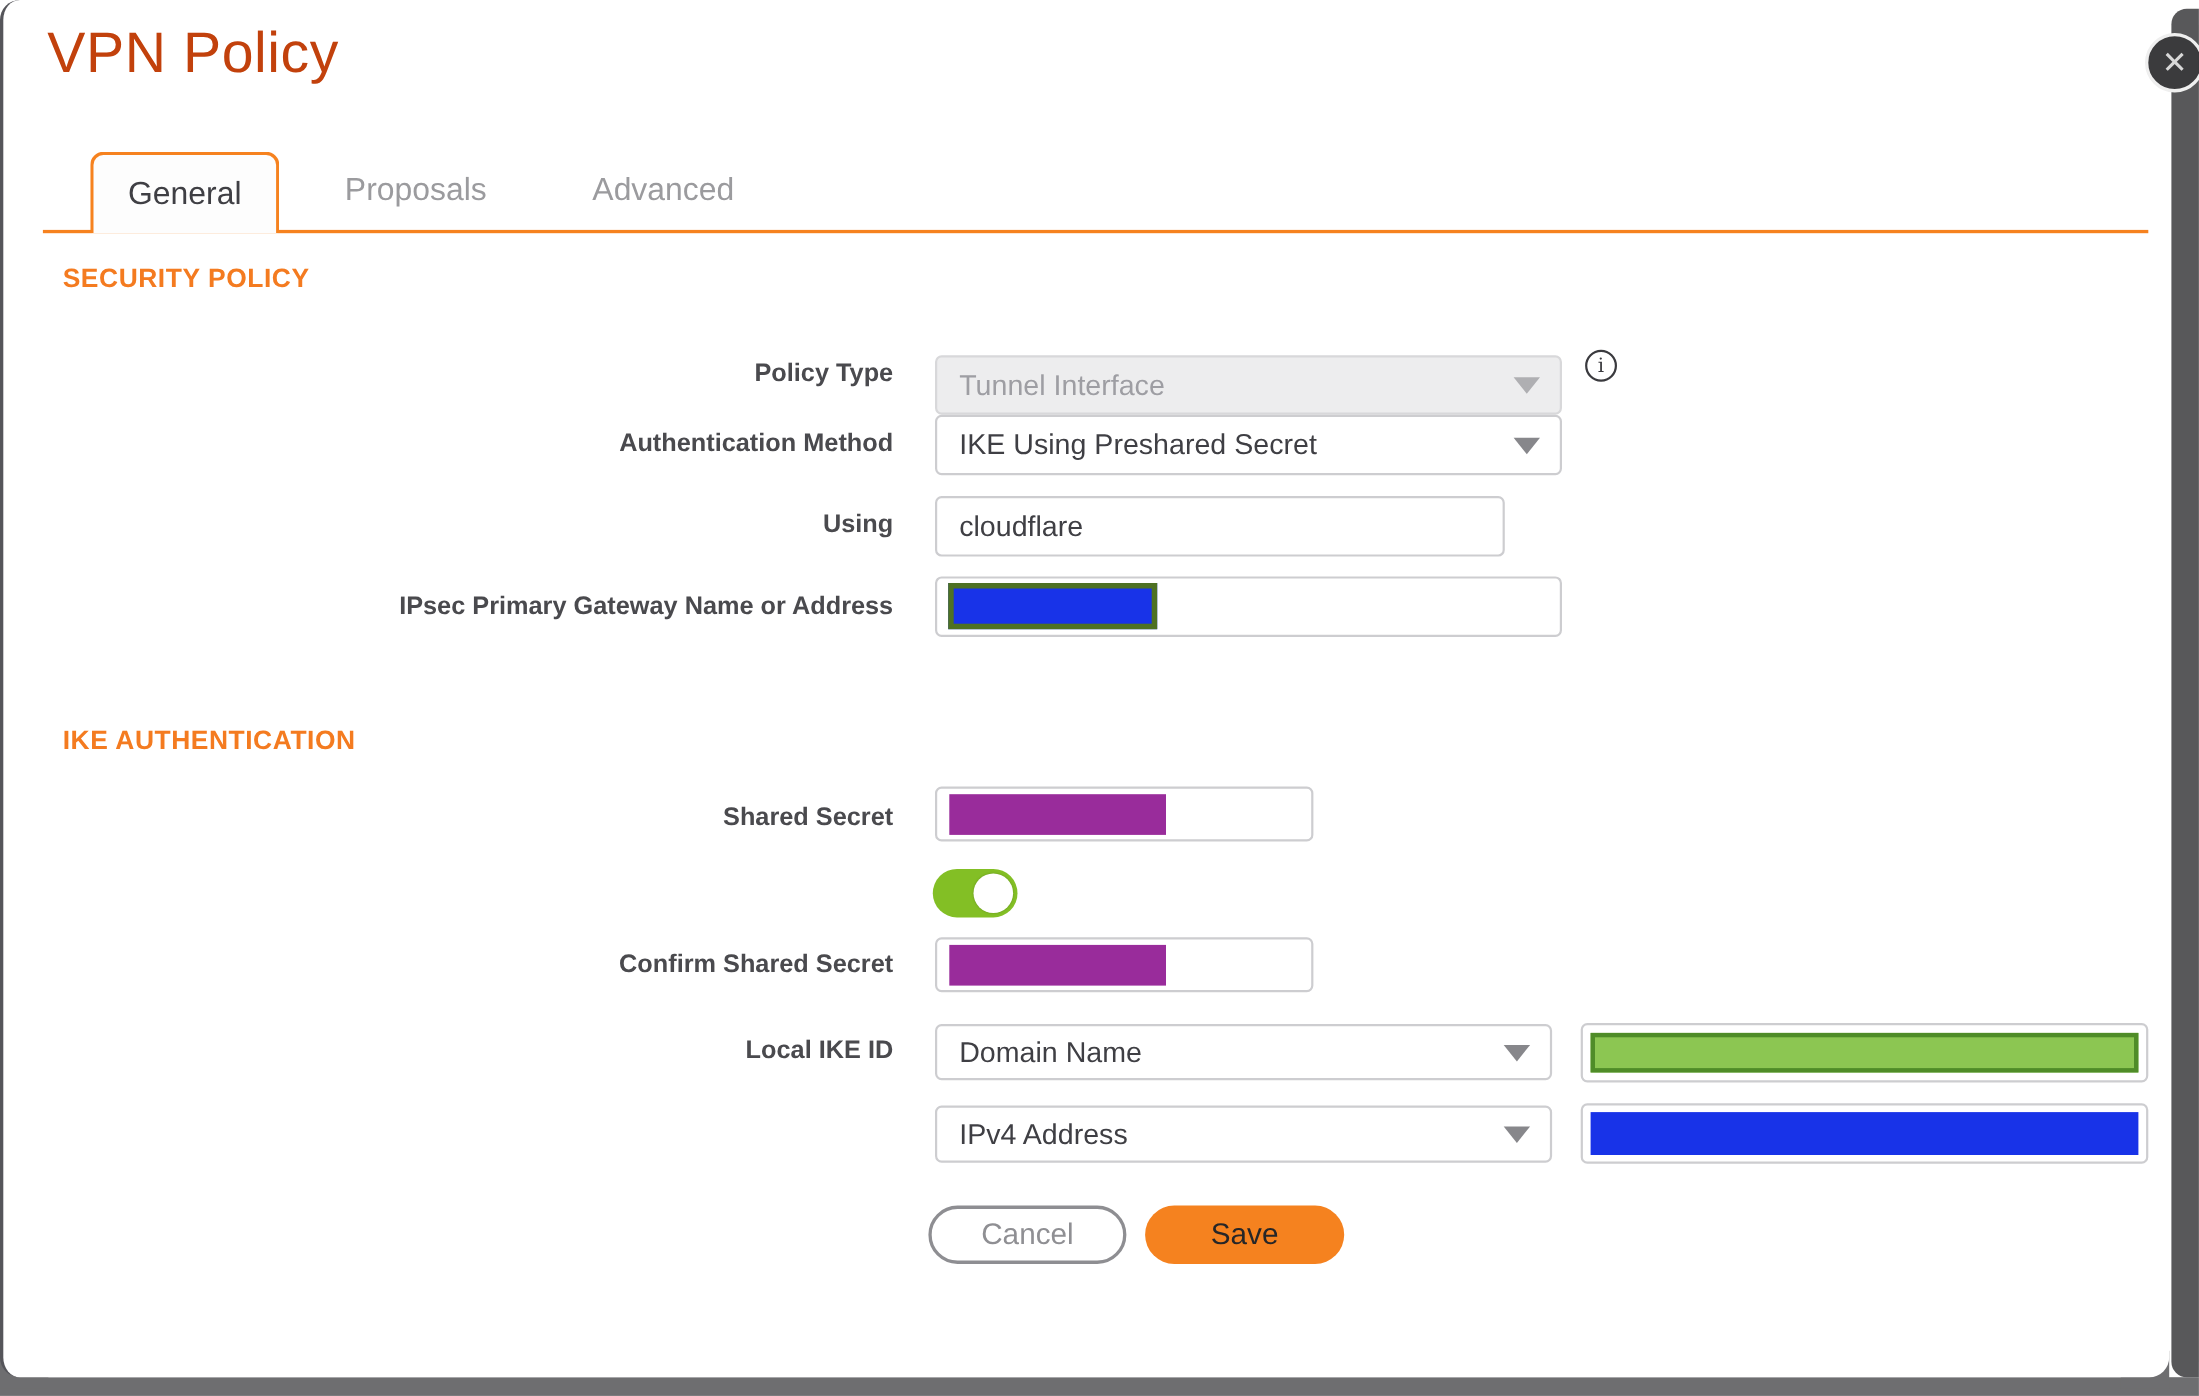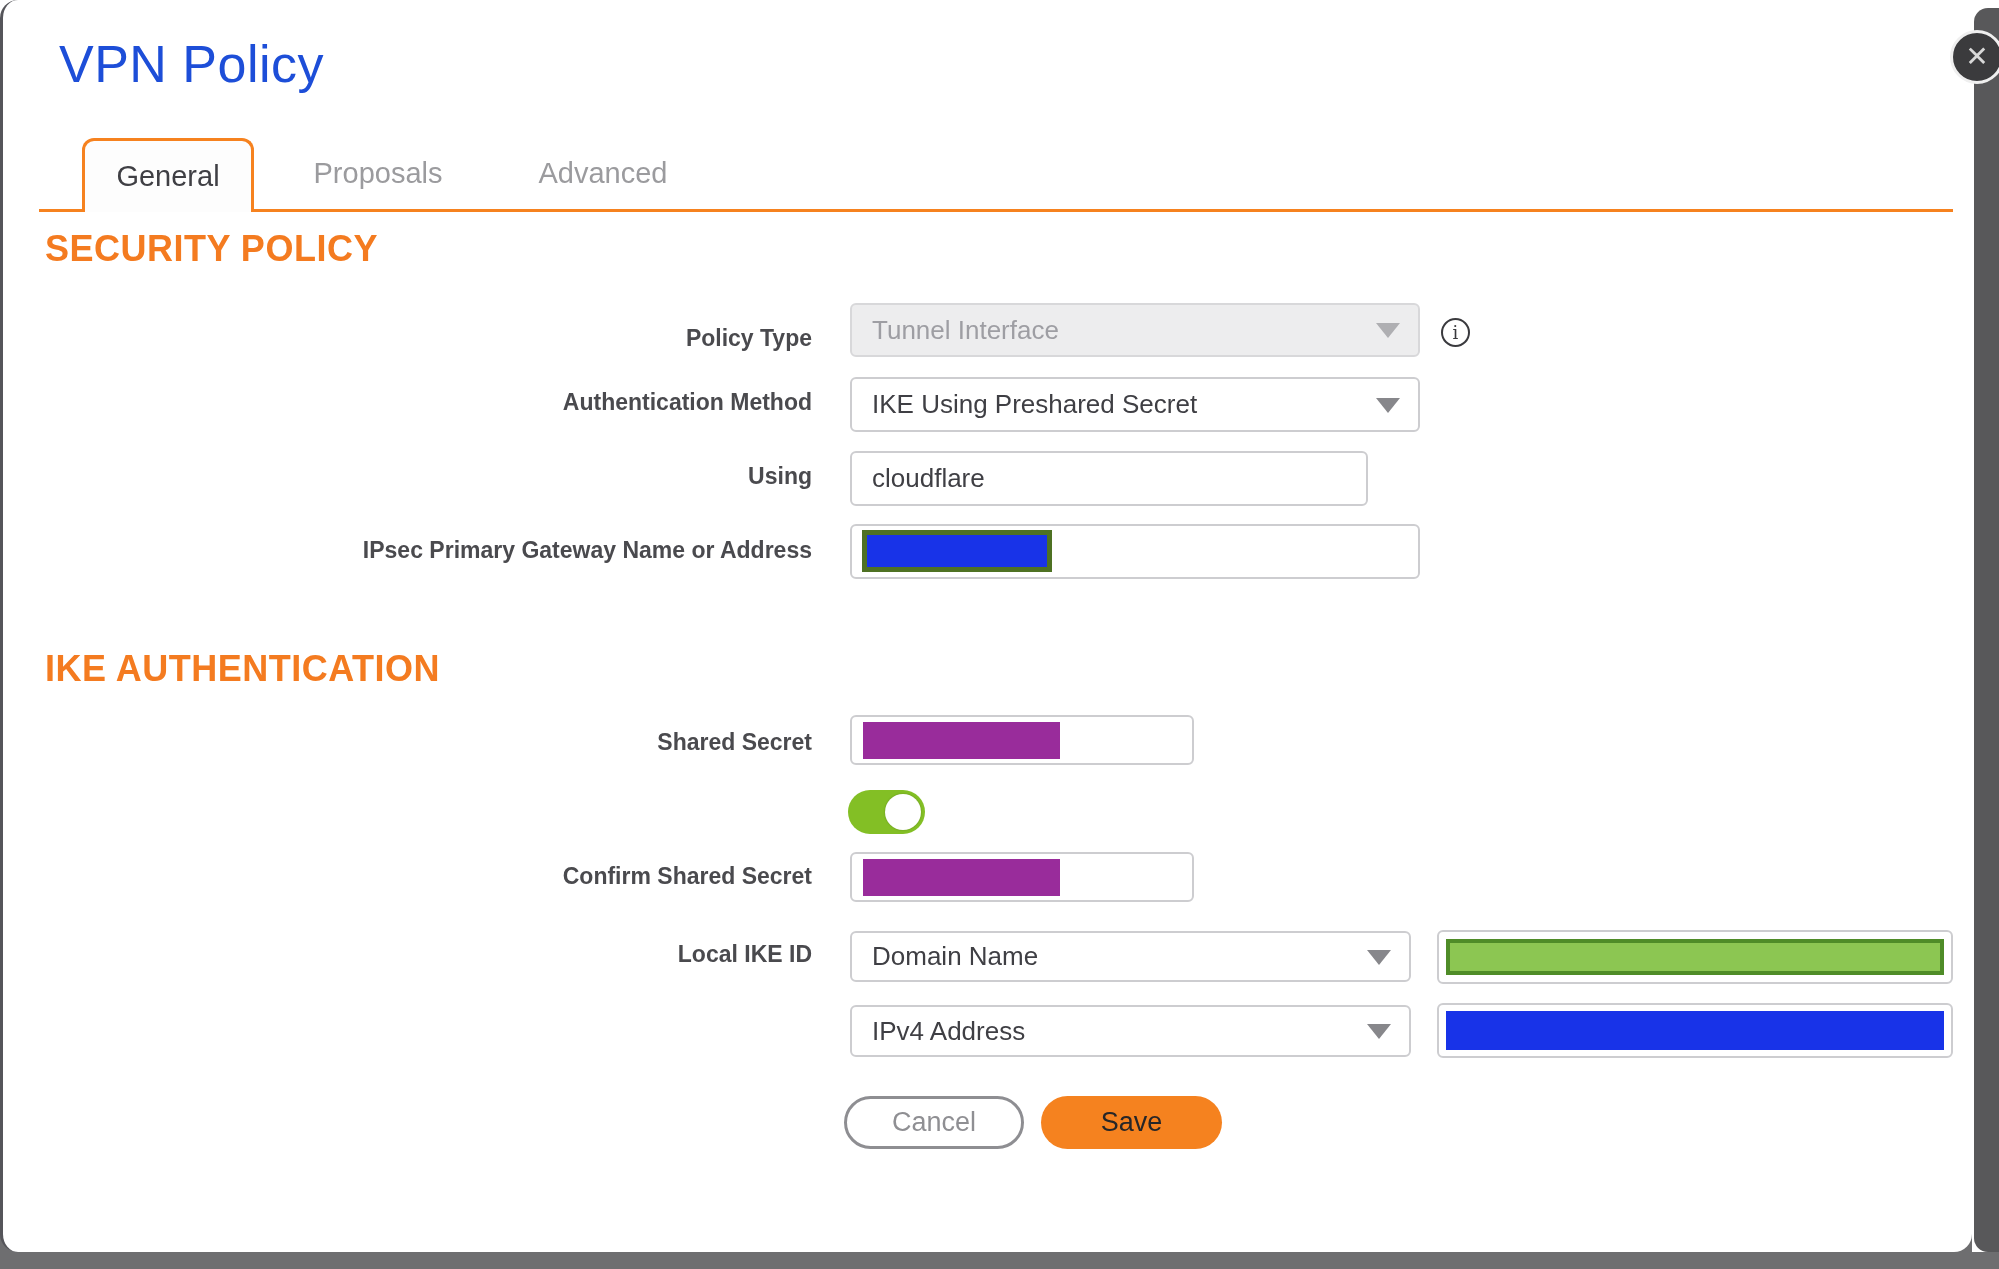--- a/index.html
+++ b/index.html
@@ -17,45 +17,45 @@
   .shim-br{left:1928px;top:1228px;}
 
   .dialog{position:absolute;left:0;top:0;width:1972px;height:1252px;background:#ffffff;
     border-left:3px solid #55555A;border-radius:18px;box-sizing:border-box;z-index:1;}
 
   .close-btn{position:absolute;left:1950px;top:30px;width:54px;height:54px;border-radius:50%;
     background:#3B3B3D;border:3px solid #EFEFEF;box-sizing:border-box;z-index:5;
     display:flex;align-items:center;justify-content:center;padding:0;cursor:pointer;}
   .close-btn span{color:#D8D8D8;font-size:28px;line-height:1;}
 
-  .dlg-title{position:absolute;left:40px;top:18px;margin:16px;font-size:52px;font-weight:400;
-    color:#1d4ed8;letter-spacing:0.5px;z-index:2;}
+  .dlg-title{position:absolute;left:40px;top:18px;margin:0;font-size:52px;font-weight:400;
+    color:#c2410c;letter-spacing:0.5px;z-index:2;}
 
   
   .tab-underline{position:absolute;left:36px;top:209px;width:1914px;height:3px;background:#F6821F;z-index:2;}
   .tab-active{position:absolute;left:79px;top:138px;width:172px;height:74px;background:#FDFDFD;
     border:3px solid #F6821F;border-bottom:none;border-radius:12px 12px 0 0;box-sizing:border-box;
     display:flex;align-items:center;justify-content:center;font-size:29px;color:#3F3F44;z-index:3;cursor:pointer;}
   .tab-inactive{position:absolute;top:138px;height:71px;width:190px;display:flex;align-items:center;
     justify-content:center;font-size:29px;color:#9B9B9E;z-index:2;cursor:pointer;}
   .tab-proposals{left:280px;}
   .tab-advanced{left:505px;}
 
-  .section-heading{position:absolute;left:42px;margin:0;font-size:36px;font-weight:bold;
+  .section-heading{position:absolute;left:42px;margin:12px;font-size:24px;font-weight:bold;
     color:#F47B20;letter-spacing:0.5px;z-index:2;}
   .head-security{top:228px;}
   .head-ike{top:648px;}
 
   .flabel{position:absolute;left:0;width:809px;text-align:right;font-size:23px;font-weight:bold;
     color:#4A4A4E;z-index:2;}
 
   .fbox{position:absolute;box-sizing:border-box;background:#ffffff;border:2px solid #CDCDD0;
     border-radius:6px;display:flex;align-items:center;font-size:26px;color:#3F3F44;
     padding:0 20px;z-index:2;}
-  .fbox.disabled{background:#EDEDEE;border-color:#D8D8DA;color:#9E9EA3;}
+  .fbox.disabled{background:#EDEDEE;border-color:#D8D8DA;color:#9E9EA3;margin-top:20px;}
   .finput{font-family:"Liberation Sans",sans-serif;outline:none;}
 
   .caret{position:absolute;right:18px;top:50%;margin-top:-7px;width:0;height:0;
     border-left:12px solid transparent;border-right:12px solid transparent;
     border-top:15px solid #87878B;}
   .caret.dim{border-top-color:#AFAFB2;}
 
   .info-icon{position:absolute;left:1438px;top:318px;width:29px;height:29px;border-radius:50%;
     border:2px solid #3A3A3E;box-sizing:border-box;display:flex;align-items:center;justify-content:center;
     color:#3A3A3E;font-size:18px;font-family:"DejaVu Serif",serif;z-index:2;cursor:pointer;}

